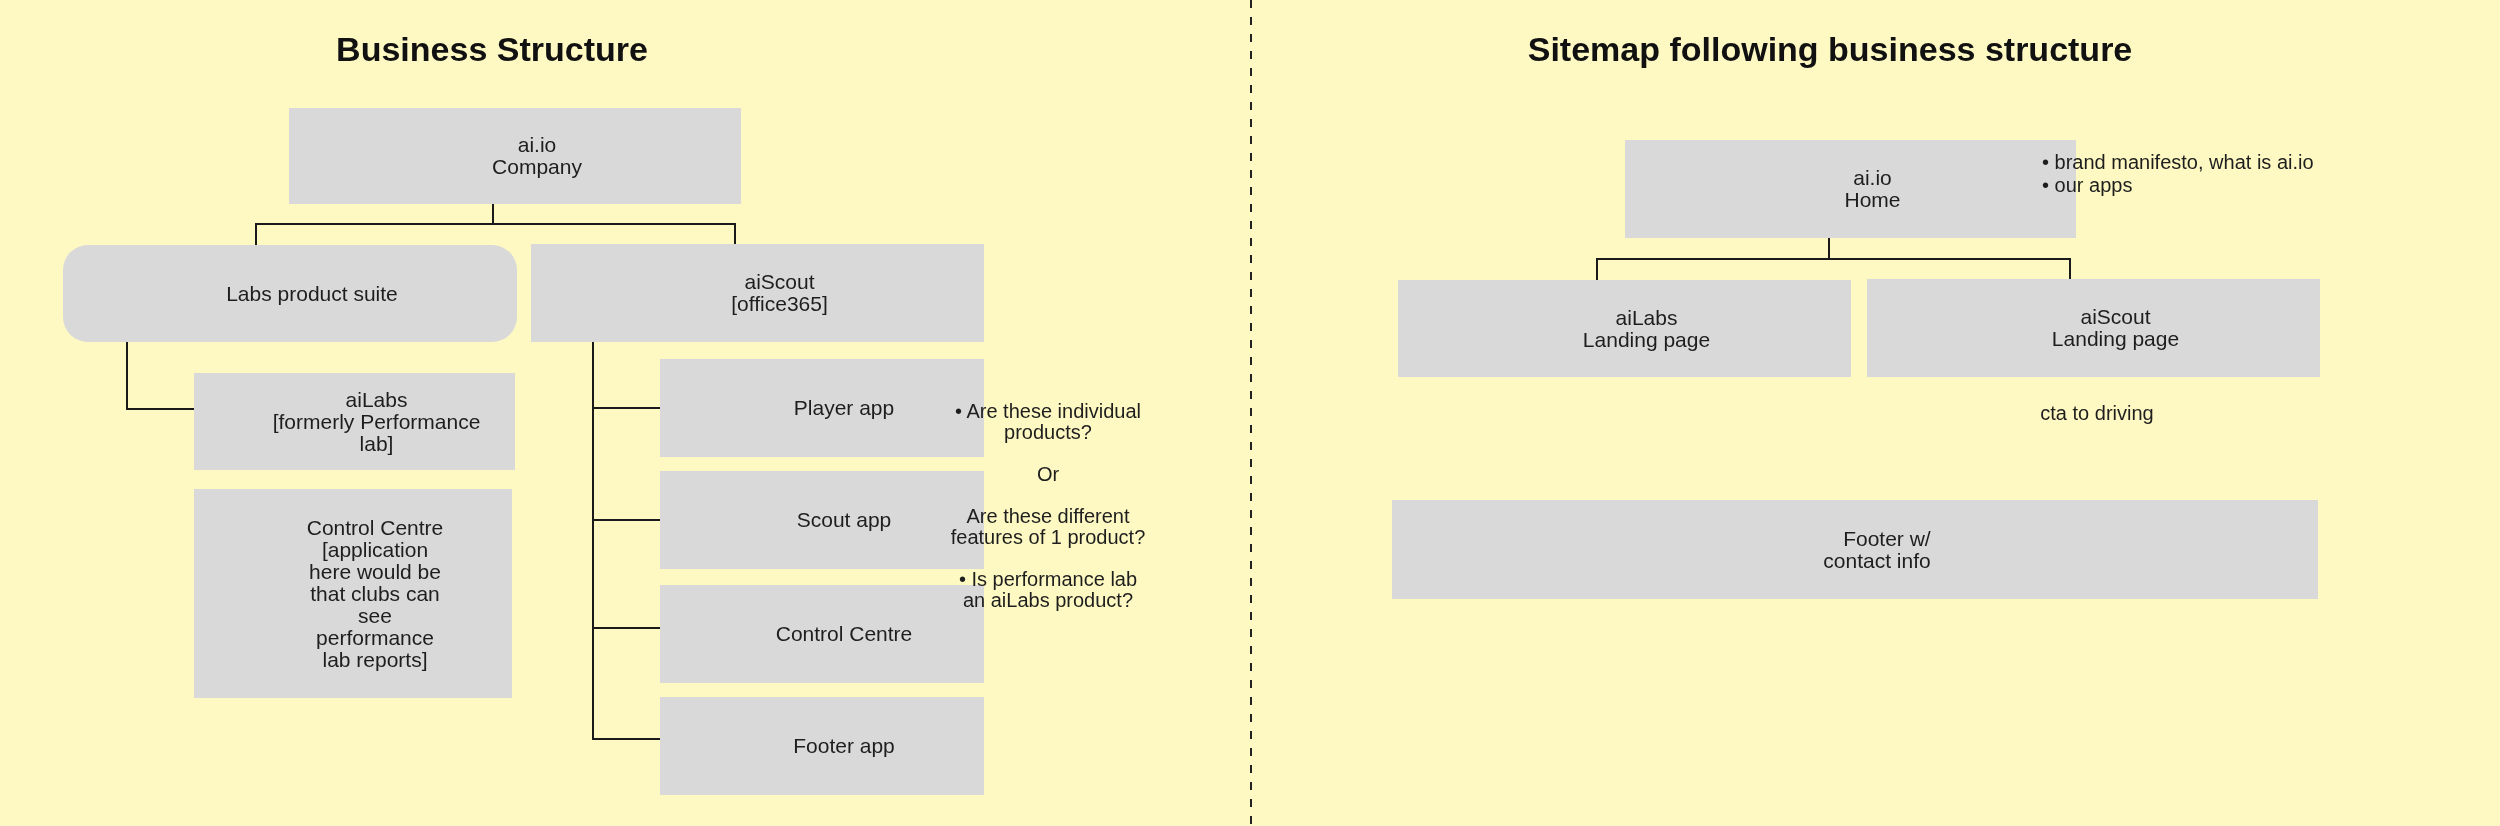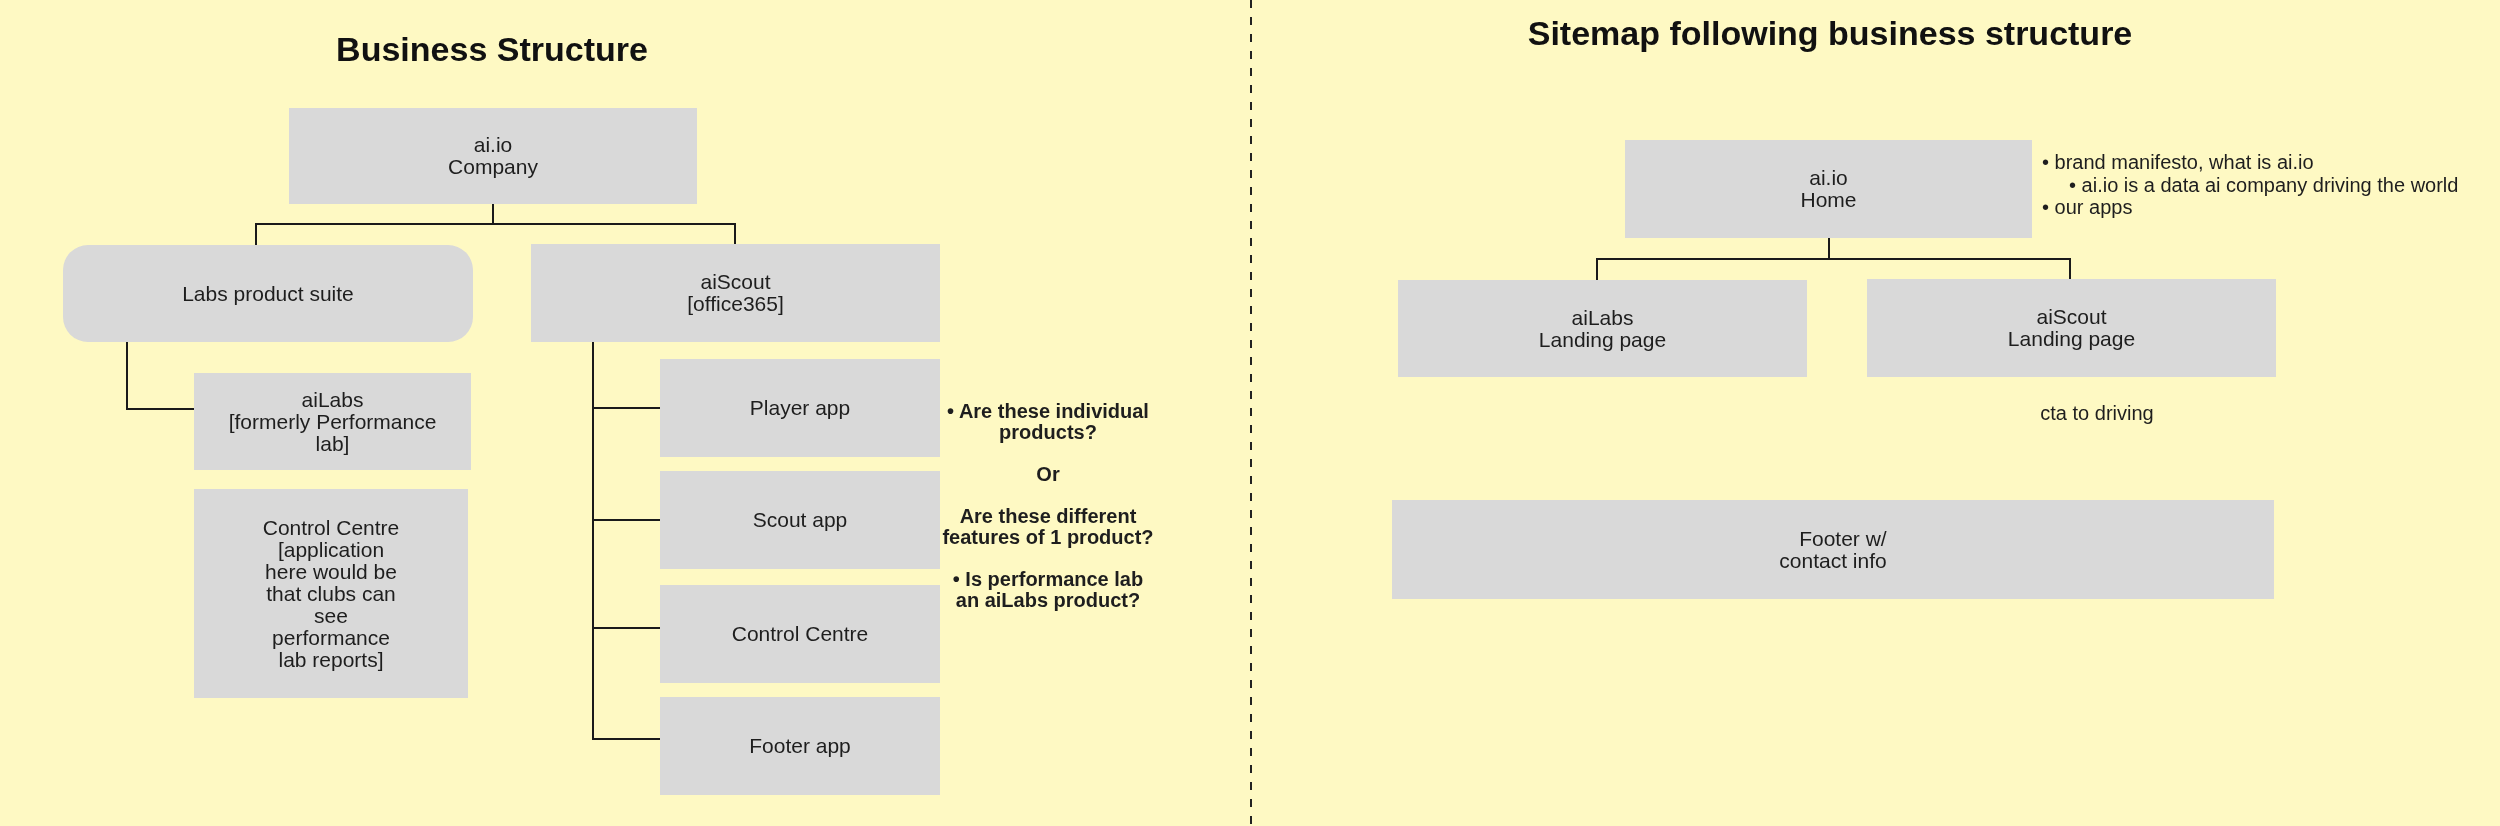--- a/index.html
+++ b/index.html
@@ -23,36 +23,37 @@
   .node {
     position: absolute;
     background: #d9d9d9;
     display: flex;
     align-items: center;
     justify-content: center;
     text-align: center;
     font-size: 21px;
     line-height: 22px;
     white-space: pre-line;
+    padding-left: 44px;
   }
   .hline, .vline { position: absolute; background: #1a1a1a; }
   .hline { height: 2px; }
   .vline { width: 2px; }
   .divider {
     position: absolute;
     top: 0; height: 826px; width: 2px;
     background: repeating-linear-gradient(to bottom, #222222 0 8px, transparent 8px 17px);
   }
   .notes-center {
     position: absolute;
     text-align: center;
     font-size: 20px;
     line-height: 21px;
   }
-  .notes-center .note { white-space: pre-line; margin-bottom: 21px; font-weight: bold; }
+  .notes-center .note { white-space: pre-line; margin-bottom: 21px; }
   .notes-center .note:last-child { margin-bottom: 0; }
   .notes-left {
     position: absolute;
     text-align: left;
     font-size: 20px;
     line-height: 22.5px;
     white-space: nowrap;
   }
   .notes-left .indent { margin-left: 27px; }
   .cta-note {
@@ -111,28 +112,27 @@
   <div class="notes-center" style="left:930px; top:401px; width:236px;">
     <div class="note">• Are these individual
 products?</div>
     <div class="note">Or</div>
     <div class="note">Are these different
 features of 1 product?</div>
     <div class="note">• Is performance lab
 an aiLabs product?</div>
   </div>
 
-  <div class="section-title" style="left:1830px; top:14px;">Sitemap following business structure</div>
+  <div class="section-title" style="left:1830px; top:30px;">Sitemap following business structure</div>
 
   <div class="node" style="left:1625px; top:140px; width:407px; height:98px;">ai.io
 Home</div>
 
   <div class="notes-left" style="left:2042px; top:151px;">
     <div>• brand manifesto, what is ai.io</div>
-    <div class="indent">• ai.io is a data ai company driving the world</div>
     <div>• our apps</div>
   </div>
 
   <div class="vline" style="left:1828px; top:238px; height:22px;"></div>
   <div class="hline" style="left:1596px; top:258px; width:475px;"></div>
   <div class="vline" style="left:1596px; top:258px; height:22px;"></div>
   <div class="vline" style="left:2069px; top:258px; height:21px;"></div>
 
   <div class="node" style="left:1398px; top:280px; width:409px; height:97px;">aiLabs
 Landing page</div>

